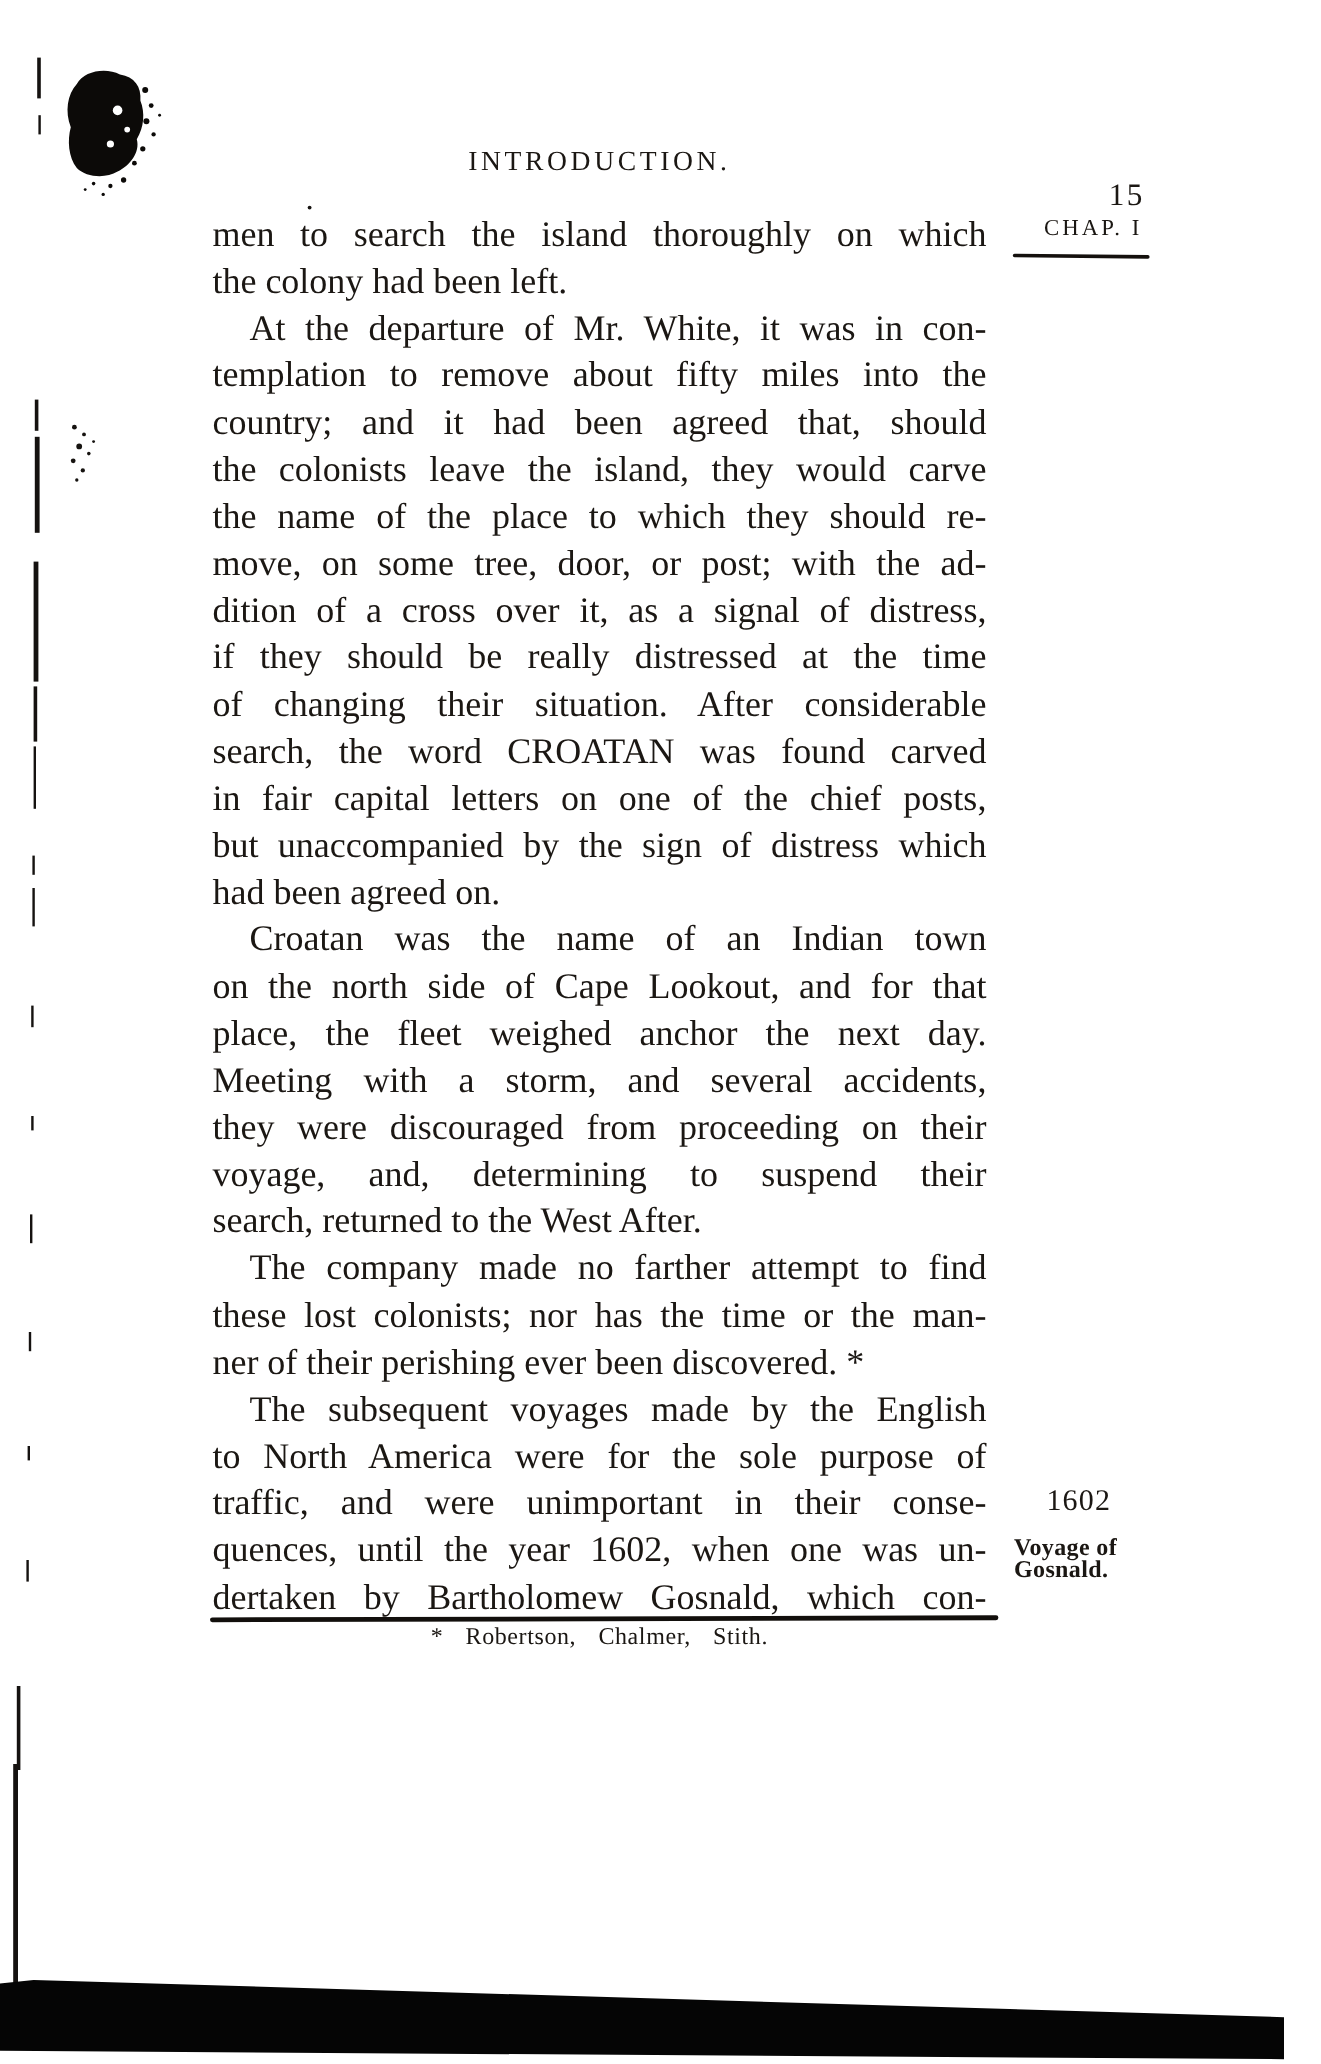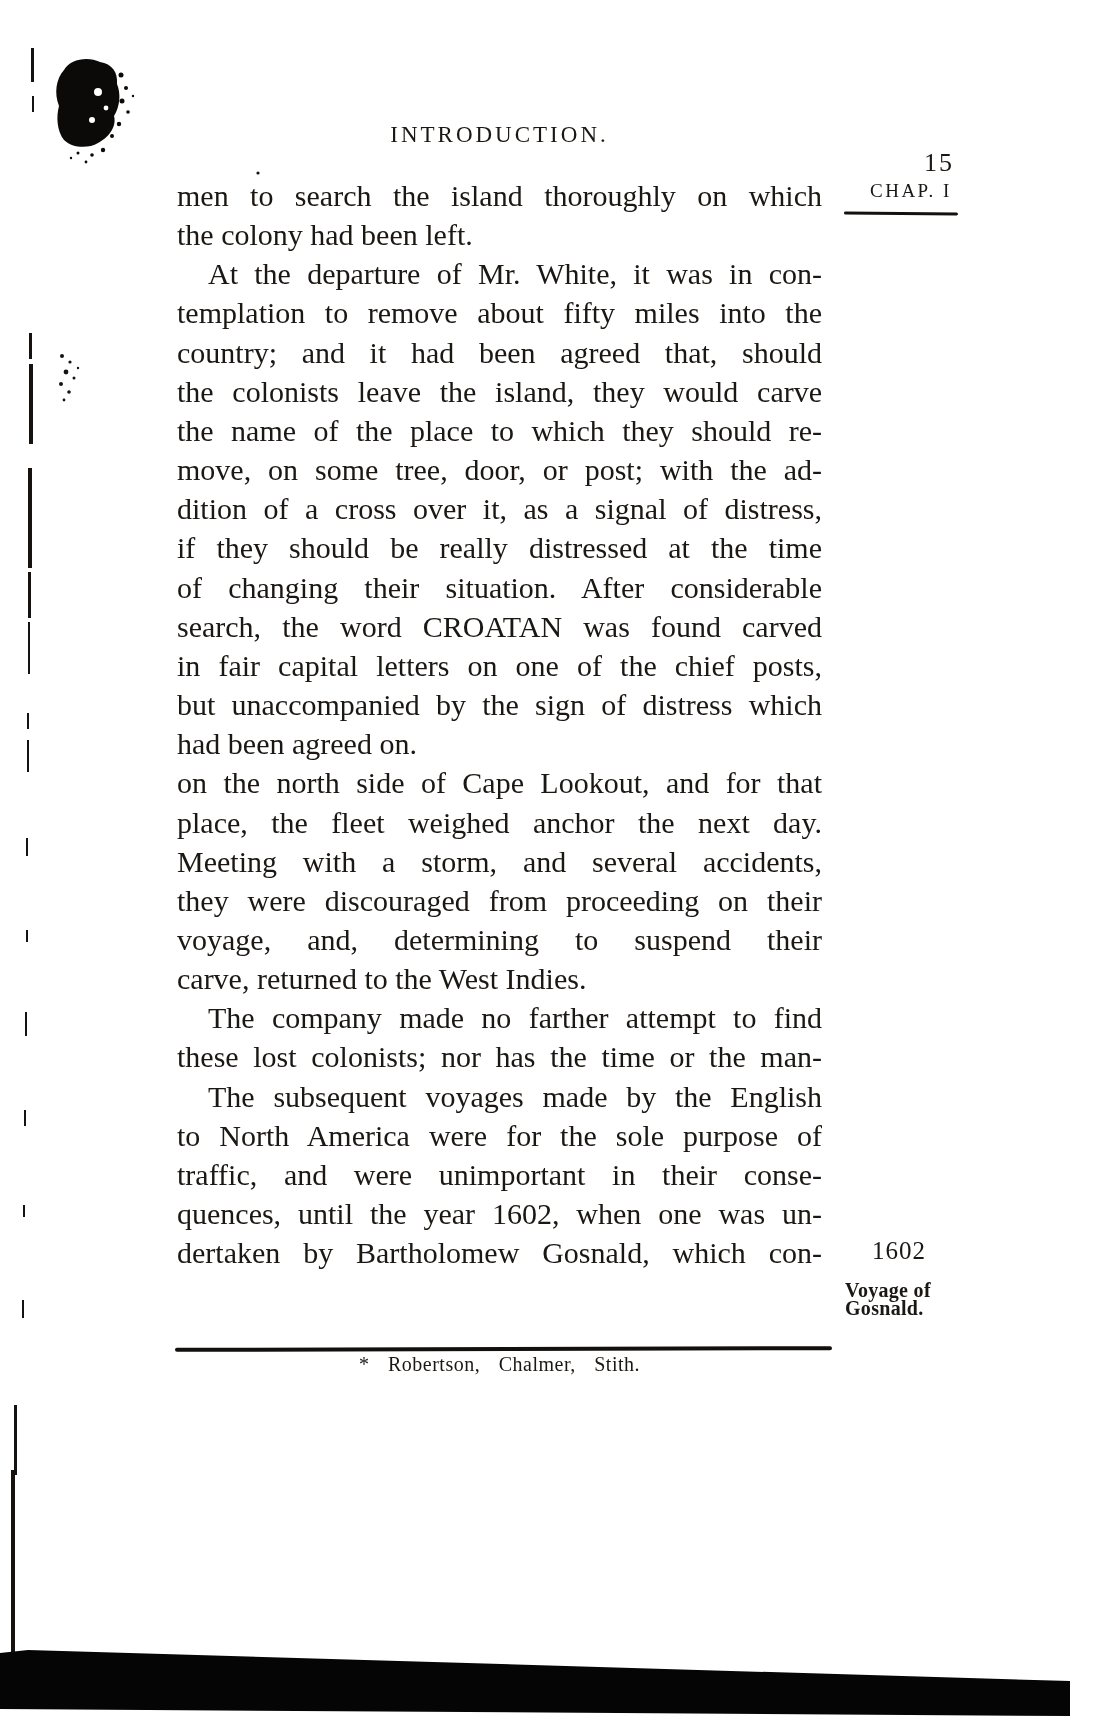--- a/index.html
+++ b/index.html
@@ -88,30 +88,32 @@
       <div class="line">move, on some tree, door, or post; with the ad-</div>
       <div class="line">dition of a cross over it, as a signal of distress,</div>
       <div class="line">if they should be really distressed at the time</div>
       <div class="line">of changing their situation. After considerable</div>
       <div class="line">search, the word CROATAN was found carved</div>
       <div class="line">in fair capital letters on one of the chief posts,</div>
       <div class="line">but unaccompanied by the sign of distress which</div>
       <div class="line endline">had been agreed on.</div>
     </div>
     <div>
+      <div class="line indent">Croatan was the name of an Indian town</div>
       <div class="line">on the north side of Cape Lookout, and for that</div>
       <div class="line">place, the fleet weighed anchor the next day.</div>
       <div class="line">Meeting with a storm, and several accidents,</div>
       <div class="line">they were discouraged from proceeding on their</div>
       <div class="line">voyage, and, determining to suspend their</div>
-      <div class="line endline">carve, returned to the West Indies.</div>
+      <div class="line endline">search, returned to the West After.</div>
     </div>
     <div>
       <div class="line indent">The company made no farther attempt to find</div>
       <div class="line">these lost colonists; nor has the time or the man-</div>
+      <div class="line endline">ner of their perishing ever been discovered. *</div>
     </div>
     <div>
       <div class="line indent">The subsequent voyages made by the English</div>
       <div class="line">to North America were for the sole purpose of</div>
       <div class="line">traffic, and were unimportant in their conse-</div>
       <div class="line">quences, until the year 1602, when one was un-</div>
       <div class="line">dertaken by Bartholomew Gosnald, which con-</div>
     </div>
   </div>
 

